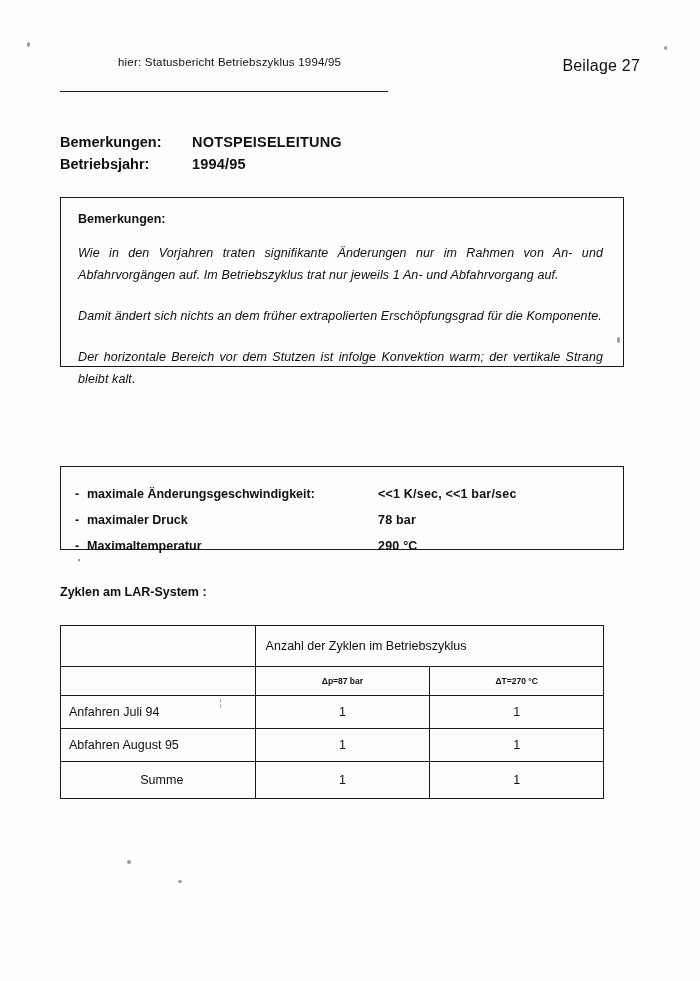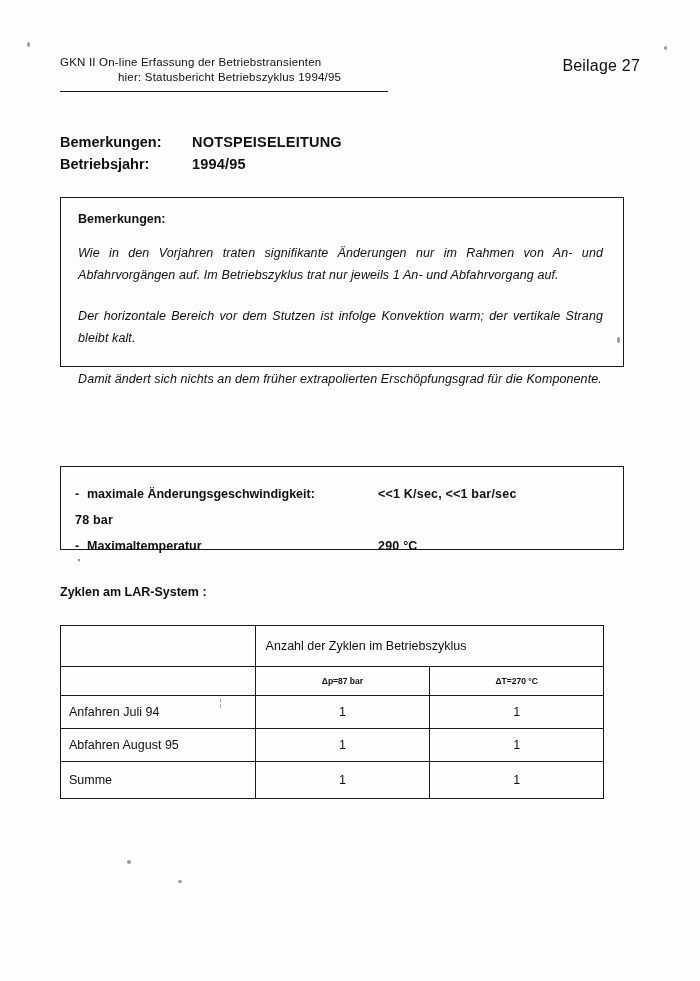--- a/index.html
+++ b/index.html
@@ -165,20 +165,21 @@
   }
   .c-num {
     height: 32px;
     text-align: center;
     font-size: 12.5px;
   }
   .c-sum {
     height: 36px;
     padding-left: 8px !important;
     font-size: 12.5px;
+    text-align: center;
   }
   .smudge {
     position: absolute;
     right: 34px;
     top: 2px;
     font-size: 9px;
     color: #8a8a8a;
     letter-spacing: -1px;
   }
 
@@ -200,21 +201,20 @@
 <div class="page">
 
   <div class="speck s1"></div>
   <div class="speck s2"></div>
   <div class="speck s3"></div>
   <div class="speck s4"></div>
   <div class="speck s5"></div>
 
   <div class="header">
     <div class="hdr-left">
-      <span class="l1">GKN II    On-line Erfassung der Betriebstransienten</span>
       <span class="l2">hier: Statusbericht Betriebszyklus 1994/95</span>
     </div>
     <div class="hdr-right">Beilage 27</div>
     <div class="hdr-rule"></div>
   </div>
 
   <div class="titleblock">
     <div class="row">
       <div class="lbl">Bemerkungen:</div>
       <div class="val">NOTSPEISELEITUNG</div>
@@ -222,31 +222,32 @@
     <div class="row">
       <div class="lbl">Betriebsjahr:</div>
       <div class="val">1994/95</div>
     </div>
   </div>
 
   <div class="remarks">
     <div class="remarks-inner">
       <h4>Bemerkungen:</h4>
       <p>Wie in den Vorjahren traten signifikante Änderungen nur im Rahmen von An- und Abfahrvorgängen auf. Im Betriebszyklus trat nur jeweils 1 An- und Abfahrvorgang auf.</p>
+      <p>Damit ändert sich nichts an dem früher extrapolierten Erschöpfungsgrad für die Komponente.</p>
       <p>Der horizontale Bereich vor dem Stutzen ist infolge Konvektion warm; der vertikale Strang bleibt kalt.</p>
-      <p>Damit ändert sich nichts an dem früher extrapolierten Erschöpfungsgrad für die Komponente.</p>
     </div>
   </div>
 
   <div class="values">
     <div class="vrow">
       <div class="vlabel"><span class="dash">-</span><span>maximale Änderungsgeschwindigkeit:</span></div>
       <div class="vval">&lt;&lt;1 K/sec, &lt;&lt;1 bar/sec</div>
     </div>
     <div class="vrow">
+      <div class="vlabel"><span class="dash">-</span><span>maximaler Druck</span></div>
       <div class="vval">78 bar</div>
     </div>
     <div class="vrow">
       <div class="vlabel"><span class="dash">-</span><span>Maximaltemperatur</span></div>
       <div class="vval">290 °C</div>
     </div>
     <div class="tick">'</div>
   </div>
 
   <div class="cycles-title">Zyklen am LAR-System :</div>

